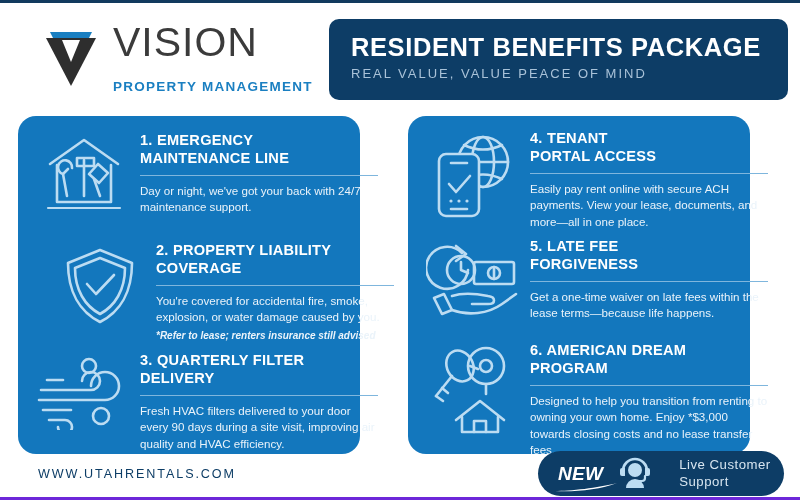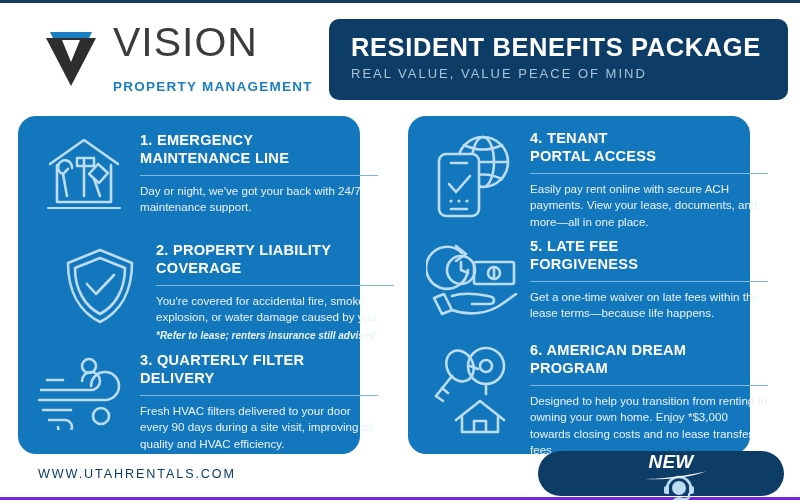--- a/index.html
+++ b/index.html
@@ -103,21 +103,21 @@
   
   .site-url {
     position: absolute; left: 38px; top: 464px;
     color: #0d3d66; font-size: 12.6px; font-weight: 400;
     letter-spacing: 1.9px;
   }
   .new-badge {
     position: absolute; right: 16px; top: 448px;
     width: 246px; height: 45px;
     background: #0d3d66; border-radius: 23px;
-    display: flex; align-items: center; padding-left: 20px; flex-direction: column;
+    display: flex; align-items: center; padding-left: 20px;
   }
   .new-word {
     position: relative; flex: none;
     color: #ffffff; font-size: 19px; font-weight: 700;
     font-style: italic; letter-spacing: 0.3px;
   }
   .new-swoosh {
     position: absolute; left: -4px; top: 20px;
     width: 64px; height: 9px;
   }

